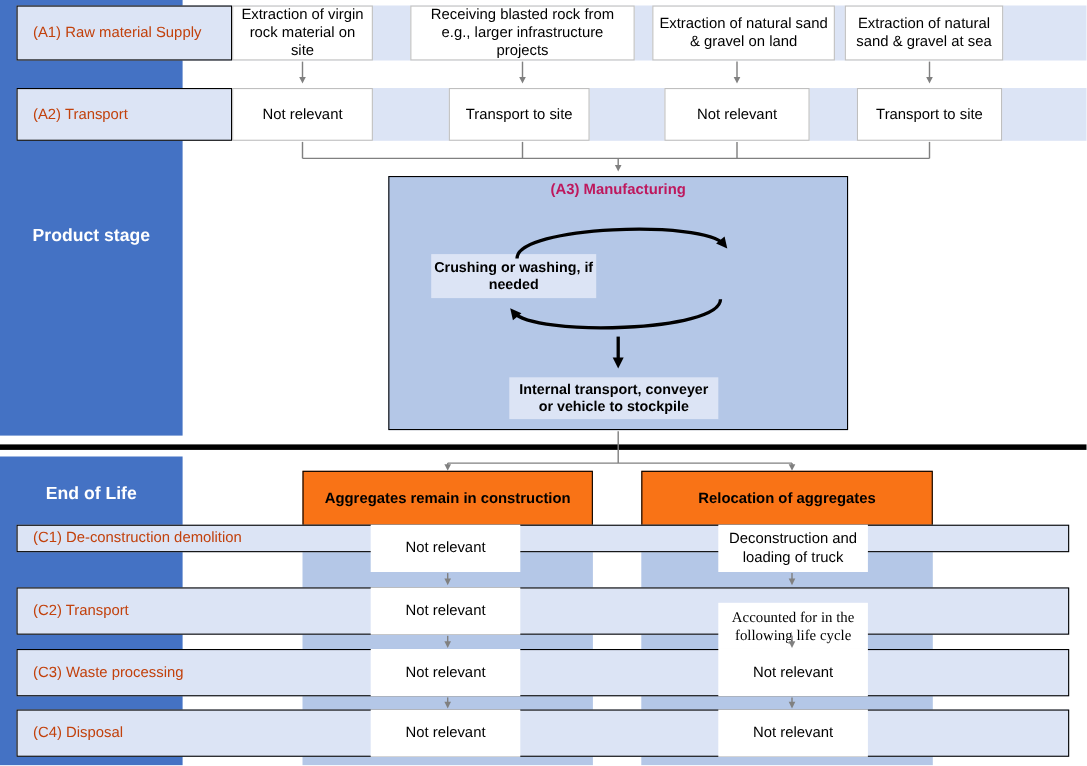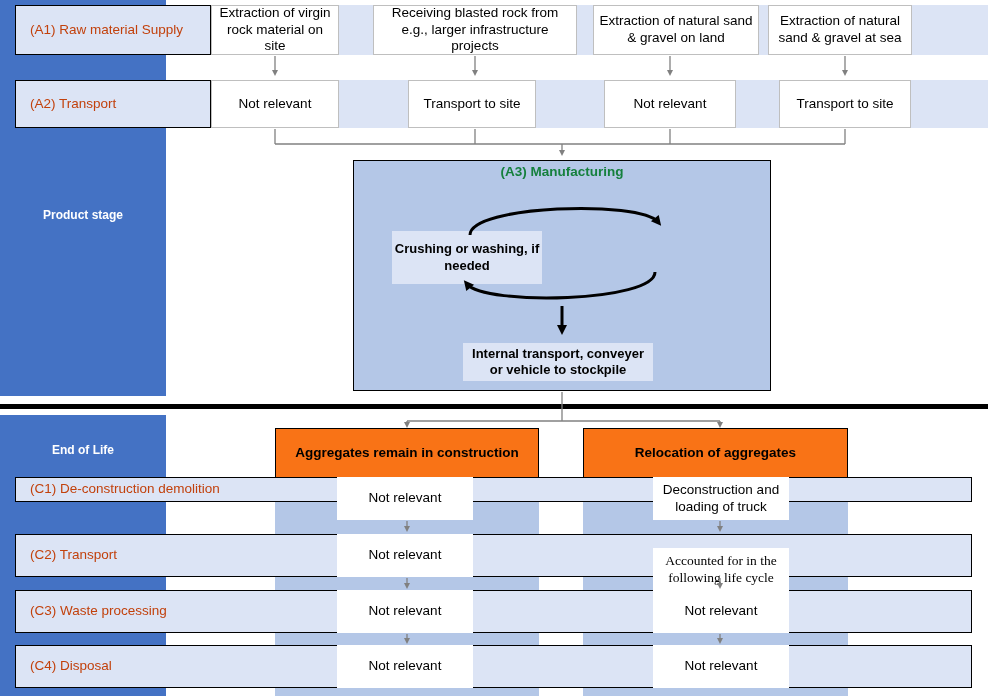--- a/index.html
+++ b/index.html
@@ -16,21 +16,21 @@
   }
   .abs{position:absolute;box-sizing:border-box;}
 
   
   .rail{
     background:#4472C4;
   }
   .rail-label{
     color:#ffffff;
     font-weight:bold;
-    font-size:12px;
+    font-size:16px;
     display:flex;
     align-items:center;
     justify-content:center;
     text-align:center;
   }
 
   
   .rowbar{                 
     background:#DCE4F5;
     border:1.2px solid #000000;
@@ -73,21 +73,21 @@
 
   
   .a3box{
     background:#B4C7E7;
     border:1.5px solid #000000;
   }
   .a3title{
     text-align:center;
     font-weight:bold;
     font-size:13.5px;
-    color:#15803d;
+    color:#be185d;
   }
   .a3sub{
     background:#DCE4F5;
     display:flex;
     align-items:center;
     justify-content:center;
     text-align:center;
     font-weight:bold;
     font-size:13px;
     line-height:1.25;
@@ -125,21 +125,21 @@
   </div>
 
   <div class="abs whitecell" style="left:211px;top:80px;width:128px;height:48px;padding:0 4px;">Not relevant</div>
   <div class="abs whitecell" style="left:408px;top:80px;width:128px;height:48px;padding:0 4px;">Transport to site</div>
   <div class="abs whitecell" style="left:604px;top:80px;width:132px;height:48px;padding:0 4px;">Not relevant</div>
   <div class="abs whitecell" style="left:779px;top:80px;width:132px;height:48px;padding:0 4px;">Transport to site</div>
 
   <div class="abs a3box" style="left:353px;top:160px;width:418px;height:231px;"></div>
   <div class="abs a3title" style="left:353px;top:164px;width:418px;height:18px;">(A3) Manufacturing</div>
 
-  <div class="abs a3sub" style="left:392px;top:231px;width:150px;height:53px;padding:0 0;">Crushing or washing, if needed</div>
+  <div class="abs a3sub" style="left:392px;top:231px;width:150px;height:40px;padding:0 0;">Crushing or washing, if needed</div>
   <div class="abs a3sub" style="left:463px;top:343px;width:190px;height:38px;padding:0 4px;">Internal transport, conveyer or vehicle to stockpile</div>
 
   <div class="abs divider" style="left:0;top:404px;width:988px;height:5px;"></div>
 
   <div class="abs rail" style="left:0;top:415px;width:166px;height:281px;"></div>
   <div class="abs rail-label" style="left:0;top:432px;width:166px;height:36px;">End of Life</div>
 
   <div class="abs band" style="left:275px;top:428px;width:264px;height:268px;"></div>
   <div class="abs band" style="left:583px;top:428px;width:265px;height:268px;"></div>
 

